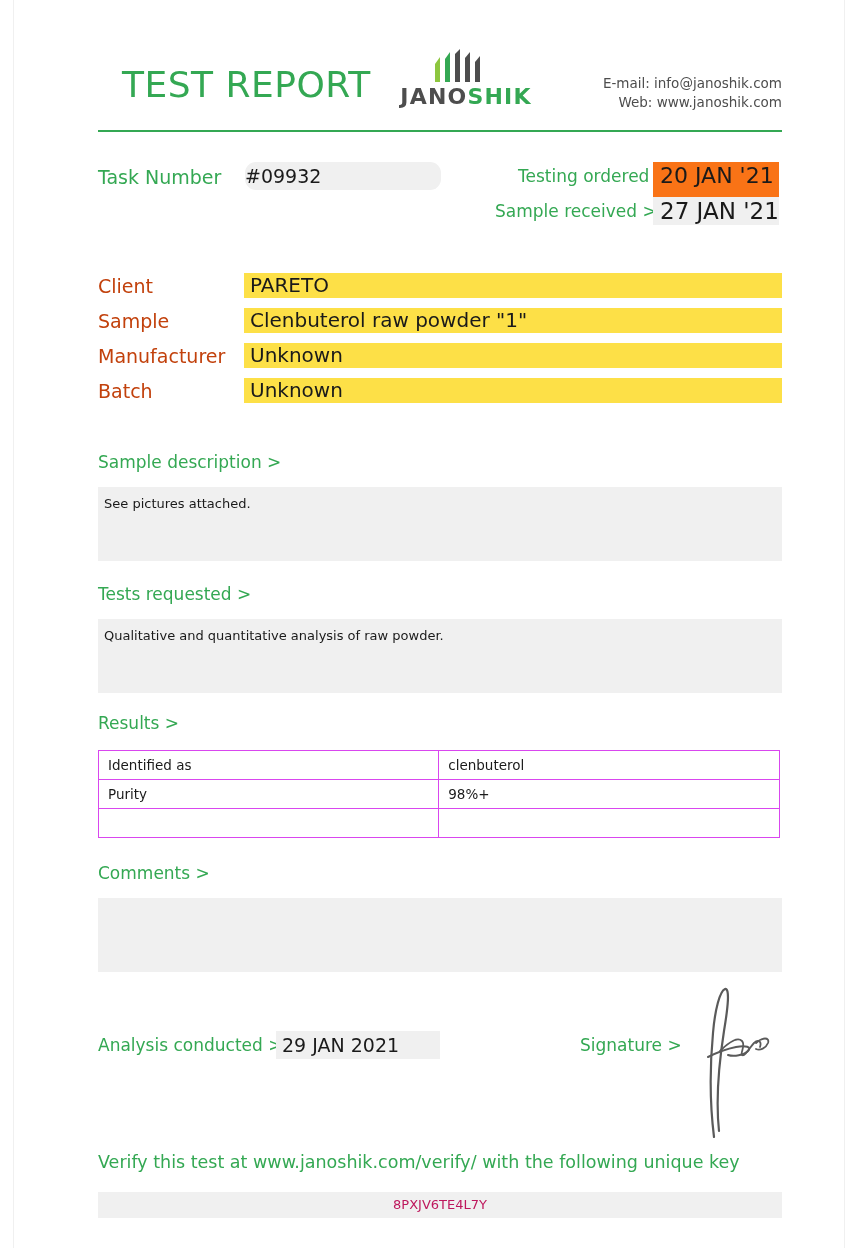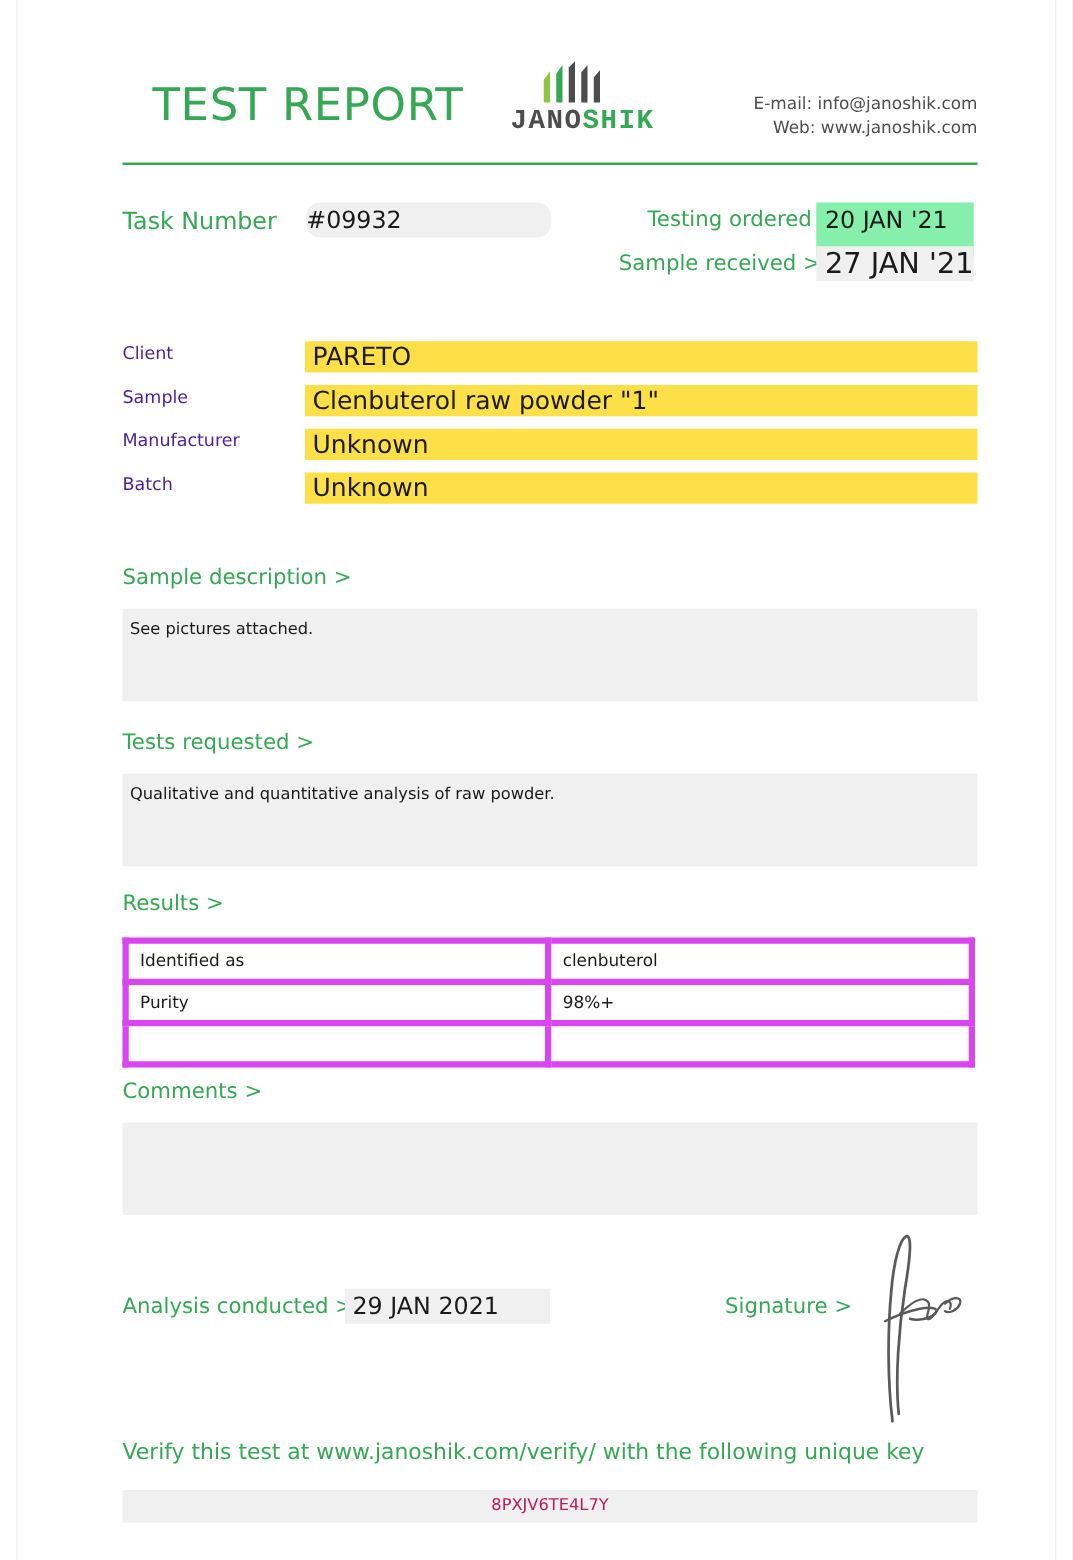--- a/index.html
+++ b/index.html
@@ -55,21 +55,20 @@
   }
   .logo-mark {
     height: 36px;
     line-height: 36px;
   }
   .logo-text {
     font-size: 22px;
     letter-spacing: 1.2px;
     font-weight: bold;
     color: #4d4d4d;
-    font-family: Liberation Mono, monospace;
   }
   .logo-text .shik { color: #34a853; }
   .contact {
     position: absolute;
     right: 0;
     top: 26px;
     text-align: right;
     font-size: 13.5px;
     color: #4d4d4d;
     line-height: 19px;
@@ -110,22 +109,22 @@
     font-size: 17px;
     color: #34a853;
   }
   .ordered-value {
     position: absolute;
     left: 639px;
     top: 162px;
     width: 126px;
     height: 44px;
     line-height: 28px;
-    background: #86efac;
-    font-size: 19px;
+    background: #f97316;
+    font-size: 22px;
     color: #1a1a1a;
     padding-left: 7px;
     box-sizing: border-box;
   }
   .received-label {
     position: absolute;
     left: 481px;
     top: 201px;
     font-size: 17px;
     color: #34a853;
@@ -148,22 +147,22 @@
   .info-row {
     position: absolute;
     left: 84px;
     width: 684px;
     height: 25px;
   }
   .info-row .ilabel {
     position: absolute;
     left: 0;
     top: 2px;
-    font-size: 14px;
-    color: #4c1d95;
+    font-size: 19px;
+    color: #c2410c;
   }
   .info-row .ivalue {
     position: absolute;
     left: 146px;
     top: 0;
     width: 538px;
     height: 25px;
     line-height: 25px;
     background: #fde047;
     font-size: 20px;
@@ -192,21 +191,21 @@
 
   
   .results-table {
     position: absolute;
     left: 84px;
     top: 750px;
     width: 682px;
     border-collapse: collapse;
   }
   .results-table td {
-    border: 5px solid #d946ef;
+    border: 1px solid #d946ef;
     height: 28px;
     font-size: 13.5px;
     color: #1a1a1a;
     padding: 0 0 0 9px;
   }
   .results-table td.c1 { width: 341px; }
   .results-table td.c2 { width: 341px; }
 
   
   .analysis-label {

